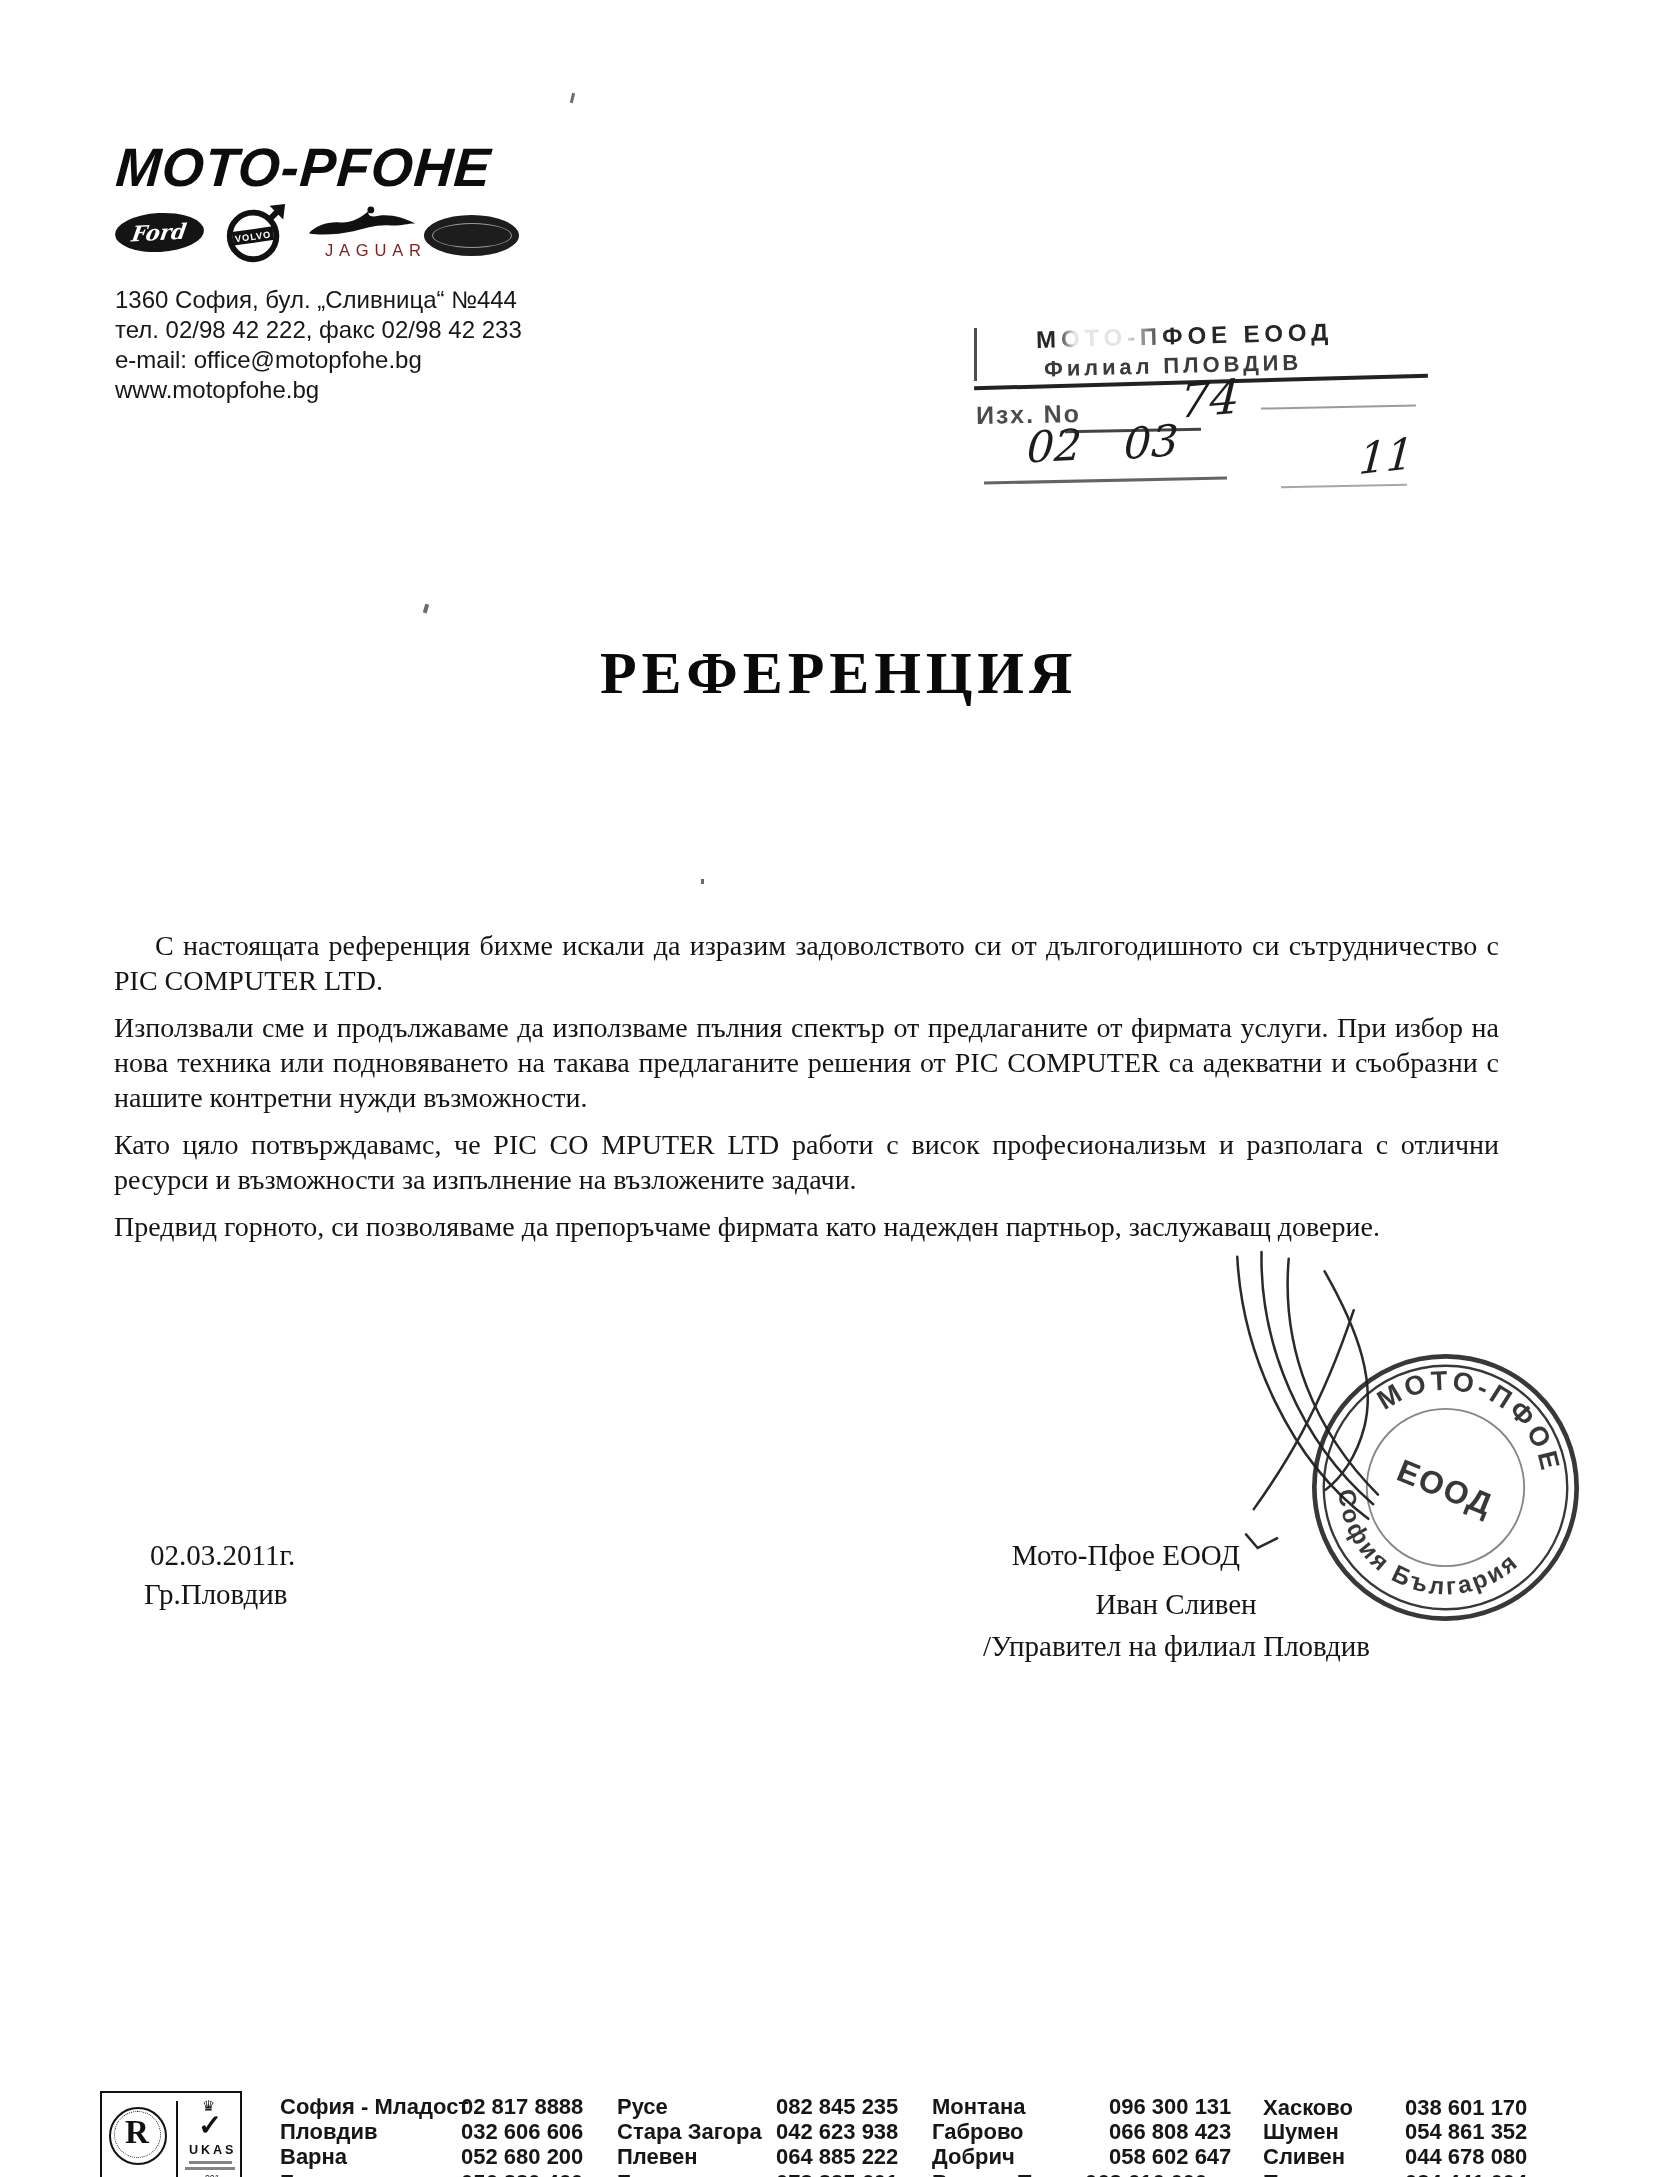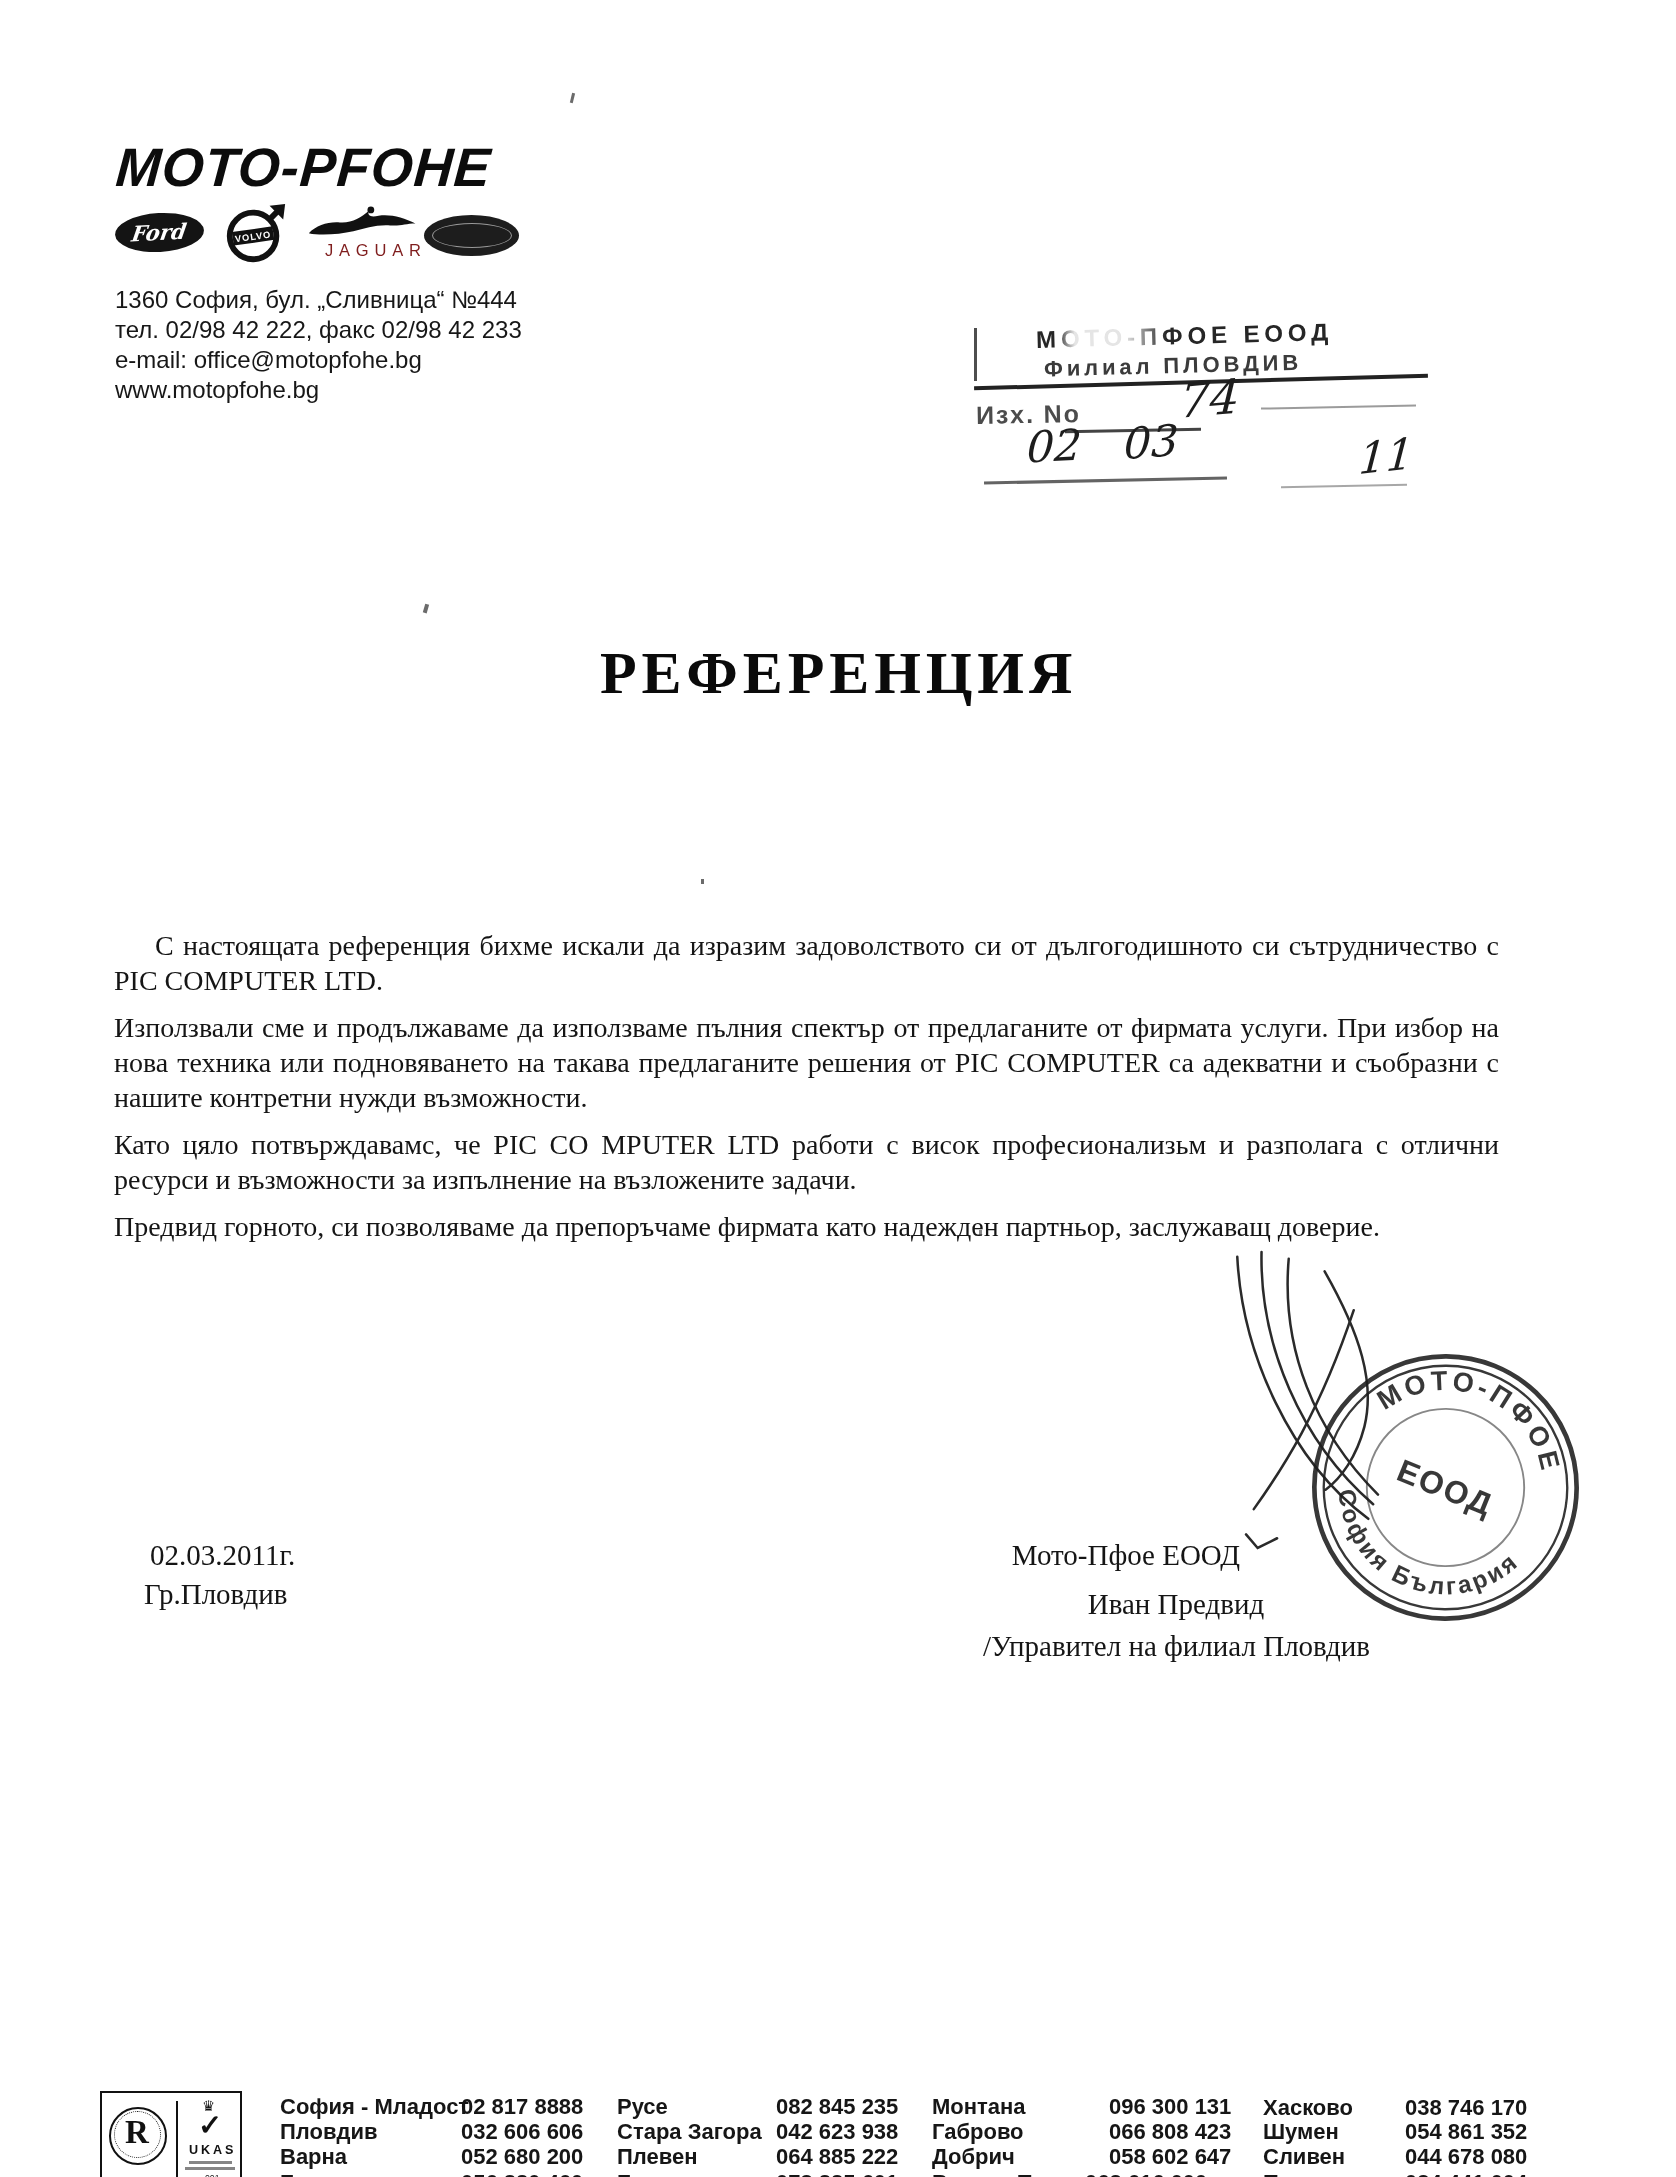--- a/index.html
+++ b/index.html
@@ -162,21 +162,21 @@
     <p class="indent">С настоящата референция бихме искали да изразим задоволството си от дългогодишното си сътрудничество с PIC COMPUTER LTD.</p>
     <p>Използвали сме и продължаваме да използваме пълния спектър от предлаганите от фирмата услуги. При избор на нова техника или подновяването на такава предлаганите решения от PIC COMPUTER  са адекватни и съобразни с нашите контретни нужди възможности.</p>
     <p>Като цяло потвърждавамс, че PIC CO MPUTER LTD работи с висок професионализьм и разполага с отлични ресурси и възможности за изпълнение на възложените задачи.</p>
     <p>Предвид горното, си позволяваме да препоръчаме фирмата като надежден партньор, заслужаващ доверие.</p>
   </div>
 
   <div class="abs sigline" style="left:150px;top:1539px;">02.03.2011г.</div>
   <div class="abs sigline" style="left:144px;top:1578px;">Гр.Пловдив</div>
 
   <div class="abs sigline" style="left:1124px;top:1539px;transform:translateX(-50%);left:1126px;">Мото-Пфое ЕООД</div>
-  <div class="abs sigline" style="left:1176px;top:1588px;transform:translateX(-50%);">Иван Предвид</div>
+  <div class="abs sigline" style="left:1176px;top:1588px;transform:translateX(-50%);">Иван Сливен</div>
   <div class="abs sigline" style="left:983px;top:1630px;">/Управител на филиал Пловдив</div>
 
   <svg class="abs" style="left:1145px;top:1218px;" width="466" height="427" viewBox="0 0 480 440">
     <g fill="none" stroke="#181818" stroke-width="2.6" stroke-linecap="round" opacity=".92">
       <path d="M95 40 C100 140 150 250 230 310"></path>
       <path d="M120 35 C118 130 160 230 235 295"></path>
       <path d="M148 42 C140 135 175 220 240 285"></path>
       <path d="M185 55 C222 120 237 170 226 215 C218 246 202 268 186 280"></path>
       <path d="M215 95 C180 200 142 258 112 300"></path>
       <path d="M104 326 L116 340 L136 330"></path>
@@ -226,20 +226,20 @@
   </div>
 
   <div class="fcol" style="left:932px;top:2094px;width:320px;">
     <div class="frow" style="top:0;"><span>Монтана</span><span class="fphone" style="left:177px;">096 300 131</span></div>
     <div class="frow" style="top:25px;"><span>Габрово</span><span class="fphone" style="left:177px;">066 808 423</span></div>
     <div class="frow" style="top:50px;"><span>Добрич</span><span class="fphone" style="left:177px;">058 602 647</span></div>
     <div class="frow" style="top:76px;"><span>Велико Търново</span><span class="fphone" style="left:153px;">062 616 000</span></div>
   </div>
 
   <div class="fcol" style="left:1263px;top:2094px;width:291px;">
-    <div class="frow" style="top:1px;"><span>Хасково</span><span class="fphone" style="left:142px;">038 746 170</span></div>
+    <div class="frow" style="top:1px;"><span>Хасково</span><span class="fphone" style="left:142px;">038 601 170</span></div>
     <div class="frow" style="top:25px;"><span>Шумен</span><span class="fphone" style="left:142px;">054 861 352</span></div>
     <div class="frow" style="top:50px;"><span>Сливен</span><span class="fphone" style="left:142px;">044 678 080</span></div>
     <div class="frow" style="top:76px;"><span>Пазарджик</span><span class="fphone" style="left:142px;">034 441 004</span></div>
   </div>
 
 </div>
 
 
 </body></html>

